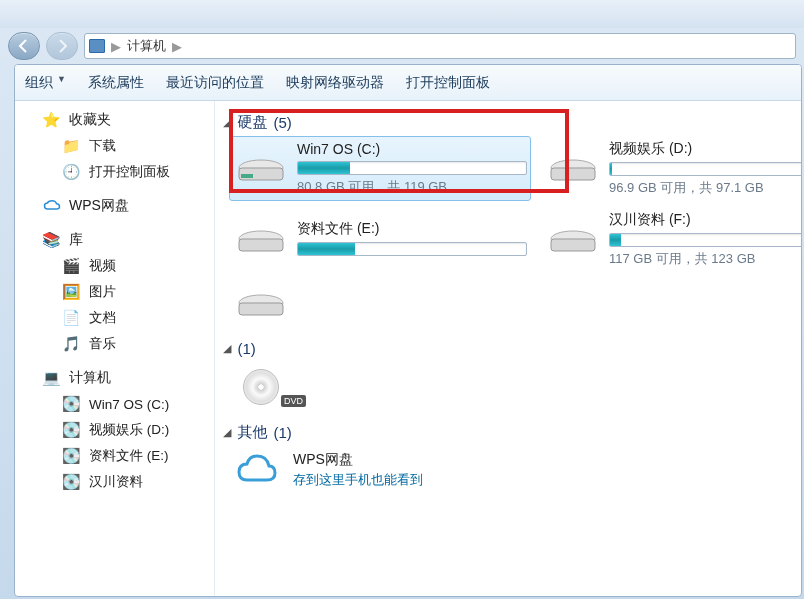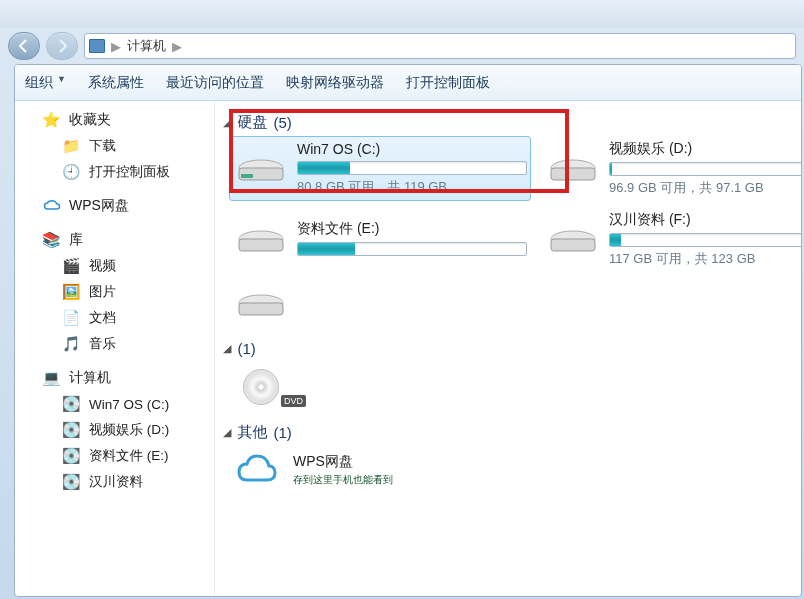--- a/index.html
+++ b/index.html
@@ -51,21 +51,21 @@
 .dvd-icon .disc { width: 36px; height: 36px; border-radius: 50%; background: radial-gradient(circle, #fff 10%, #d0d0d0 12%, #fafafa 35%, #e0e0e0 60%, #f0f0f0 80%); border: 1px solid #bbb; position: absolute; top: 2px; left: 6px; }
 .dvd-icon .lbl { position: absolute; bottom: 0; left: 8px; font-size: 9px; background: #555; color: #fff; padding: 1px 3px; border-radius: 2px; margin-left: 36px; }
 
 .hdd-svg { width: 52px; height: 38px; }
 
 .cloud-icon { width: 48px; height: 40px; display: flex; align-items: center; justify-content: center; }
 .cloud-icon svg { width: 44px; height: 36px; }
 
 .other-item { display: flex; align-items: center; gap: 12px; padding: 4px 10px; }
 .other-info .title { font-size: 14px; color: #222; }
-.other-info .subtitle { font-size: 10px; color: #14532d; margin-top: 2px; }
+.other-info .subtitle { font-size: 13px; color: #0369a1; margin-top: 2px; }
 
 ::-webkit-scrollbar { width: 16px; }
 ::-webkit-scrollbar-track { background: #f0f4f8; }
 ::-webkit-scrollbar-thumb { background: #c8d4e0; border: 1px solid #a8b8c8; border-radius: 2px; }
 </style>
 </head>
 <body>
 
 <div class="titlebar"></div>
 

